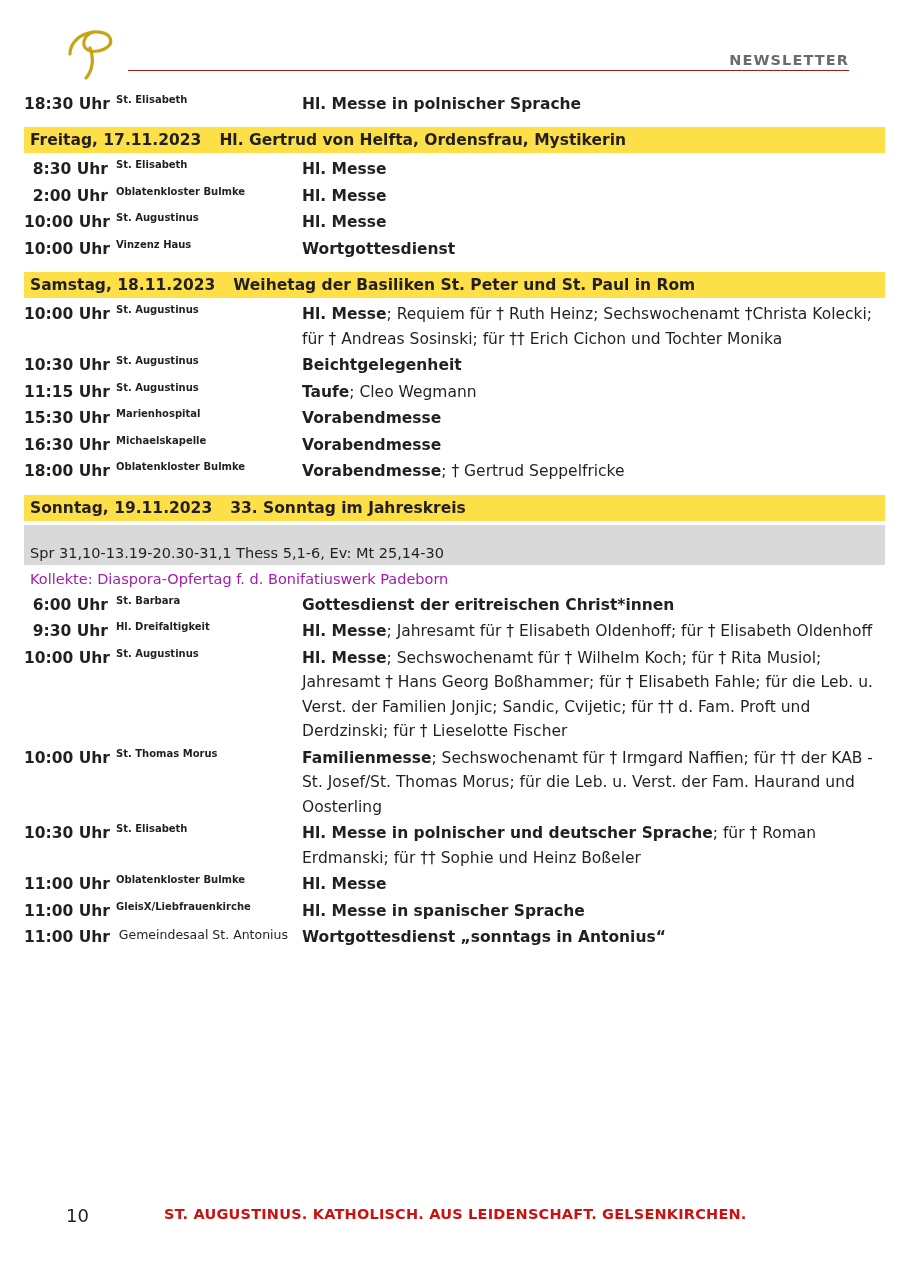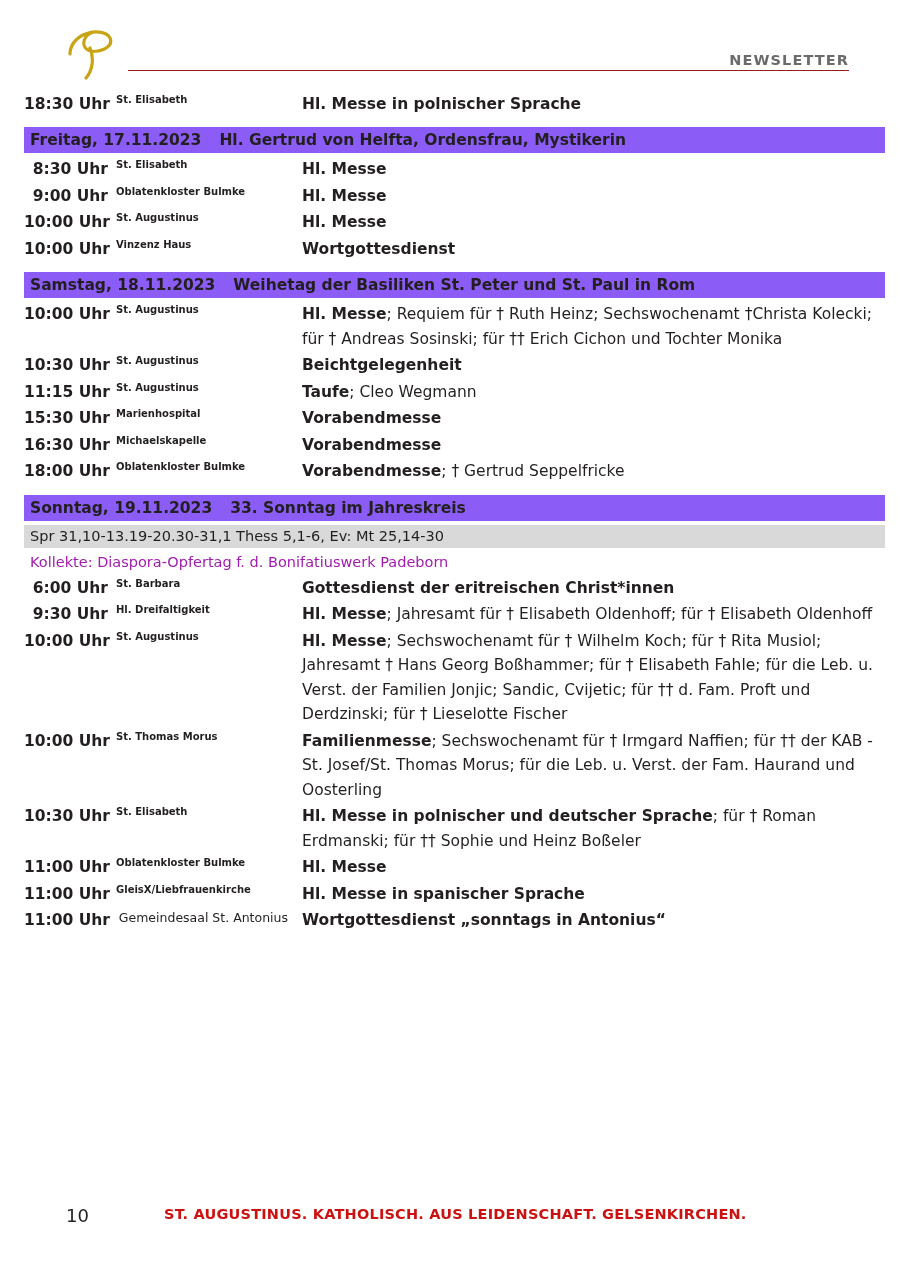--- a/index.html
+++ b/index.html
@@ -60,41 +60,41 @@
   
   .content {
     position: absolute;
     top: 92px;
     left: 24px;
     width: 861px;
   }
 
   
   .day-band {
-    background: #8b5cf6;
+    background: #fde047;
     padding: 4px 0 4px 0;
     margin-top: 11px;
     margin-bottom: 4px;
   }
   .day-band .band-inner {
     display: flex;
     align-items: baseline;
     padding-left: 6px;
     font-weight: bold;
     font-size: 15.5px;
     color: #231f20;
   }
   .day-band .day-date { white-space: nowrap; }
   .day-band .day-note {
     margin-left: 18px;
     font-weight: bold;
   }
   .readings-band {
     background: #d9d9d9;
-    padding: 3px 0 4px 6px;
+    padding: 20px 0 4px 6px;
     font-size: 14.5px;
     color: #231f20;
     margin-bottom: 2px;
   }
   .kollekte-line {
     padding: 4px 0 4px 6px;
     font-size: 14.5px;
     color: #a21caf;
     margin-bottom: 2px;
   }
@@ -193,21 +193,21 @@
           <span class="day-date">Freitag, 17.11.2023</span>
           <span class="day-note">Hl. Gertrud von Helfta, Ordensfrau, Mystikerin</span>
         </div>
       </div>
       <div class="row">
         <div class="time">8:30 Uhr</div>
         <div class="place">St. Elisabeth</div>
         <div class="desc"><b>Hl. Messe</b></div>
       </div>
       <div class="row">
-        <div class="time">9:00 Uhr</div>
+        <div class="time">2:00 Uhr</div>
         <div class="place">Oblatenkloster Bulmke</div>
         <div class="desc"><b>Hl. Messe</b></div>
       </div>
       <div class="row">
         <div class="time">10:00 Uhr</div>
         <div class="place">St. Augustinus</div>
         <div class="desc"><b>Hl. Messe</b></div>
       </div>
       <div class="row">
         <div class="time">10:00 Uhr</div>

